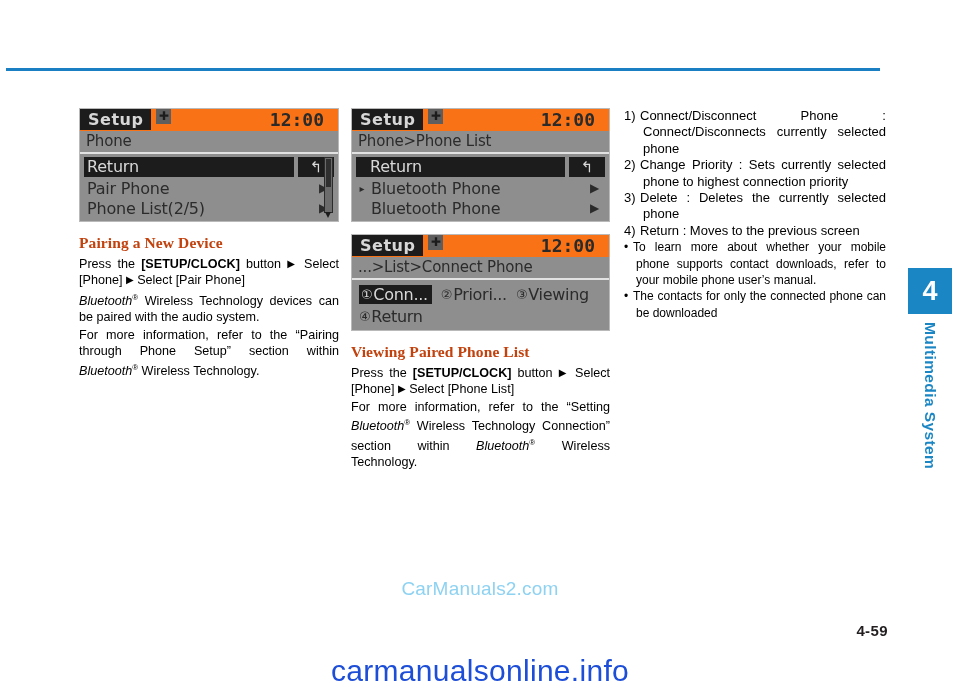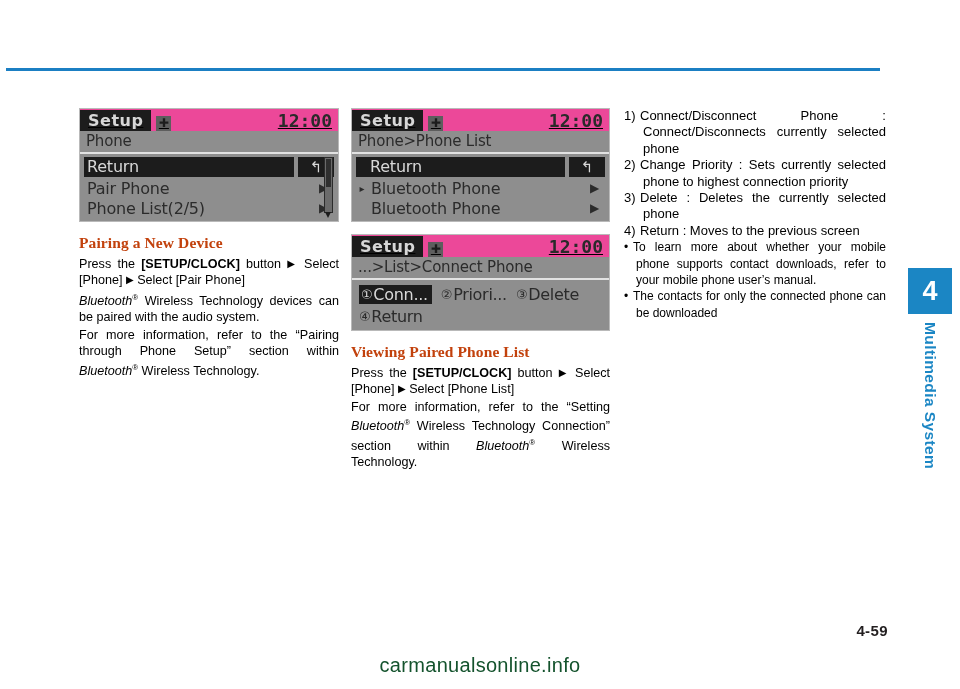--- a/index.html
+++ b/index.html
@@ -58,24 +58,23 @@
     background: #8e8e8e;
     border: 1px solid #b9b9b9;
     box-sizing: border-box;
     font-family: "DejaVu Sans", sans-serif;
     position: relative;
     padding-bottom: 3px;
     margin-bottom: 12px;
   }
   .scr-titlebar {
     display: flex;
-    align-items: flex-end;
+    align-items: flex-start;
     height: 22px;
-    background: #ec4899;
-    text-decoration: underline;
+    background: #f97316;
   }
   .scr-tab {
     background: #1c1c1c;
     color: #d7d7d7;
     font-size: 16px;
     font-weight: bold;
     letter-spacing: 0.5px;
     padding: 1px 8px 2px 8px;
     line-height: 19px;
     height: 21px;
@@ -93,21 +92,21 @@
     text-align: center;
     margin-left: 5px;
     display: inline-block;
     font-family: "DejaVu Sans", sans-serif;
   }
   .scr-clock {
     margin-left: auto;
     font-size: 18px;
     font-weight: bold;
     color: #2a2a2a;
-    padding-right: 6px;
+    padding-right: 14px;
     letter-spacing: 0px;
     font-family: "DejaVu Sans Mono", monospace;
   }
   .scr-path {
     font-size: 15px;
     color: #2b2b2b;
     padding: 1px 6px 2px 6px;
     border-bottom: 2px solid #e2e2e2;
     white-space: nowrap;
     letter-spacing: -0.2px;
@@ -325,22 +324,22 @@
     color: #8ed2f2;
     font-size: 19px;
     letter-spacing: 0.2px;
   }
   .wm-bottom {
     position: absolute;
     left: 0;
     top: 654px;
     width: 960px;
     text-align: center;
-    color: #14532d;
-    font-size: 20px;
+    color: #1d4ed8;
+    font-size: 30px;
     letter-spacing: 0.3px;
   }
 </style>
 </head>
 <body>
 
 <div class="page">
 
   <div class="top-rule"></div>
 
@@ -433,21 +432,21 @@
           <span class="numitem sel">
             <span class="circnum">①</span>
               <span>Conn...</span>
           </span>
           <span class="numitem">
             <span class="circnum">②</span>
               <span>Priori...</span>
           </span>
           <span class="numitem">
             <span class="circnum">③</span>
-              <span>Delete</span>
+              <span>Viewing</span>
           </span>
         </div>
         <div class="scr-numrow">
           <span class="numitem">
             <span class="circnum">④</span>
               <span>Return</span>
           </span>
         </div>
       </div>
     </div>
@@ -483,15 +482,16 @@
     </ul>
   </div>
 
   <div class="side-tab">
     <div class="side-badge">4</div>
     <span class="side-label">Multimedia System</span>
   </div>
 
   <div class="page-num">4-59</div>
 
+  <div class="wm-center">CarManuals2.com</div>
   <div class="wm-bottom">carmanualsonline.info</div>
 
 </div>
 
 </body></html>

